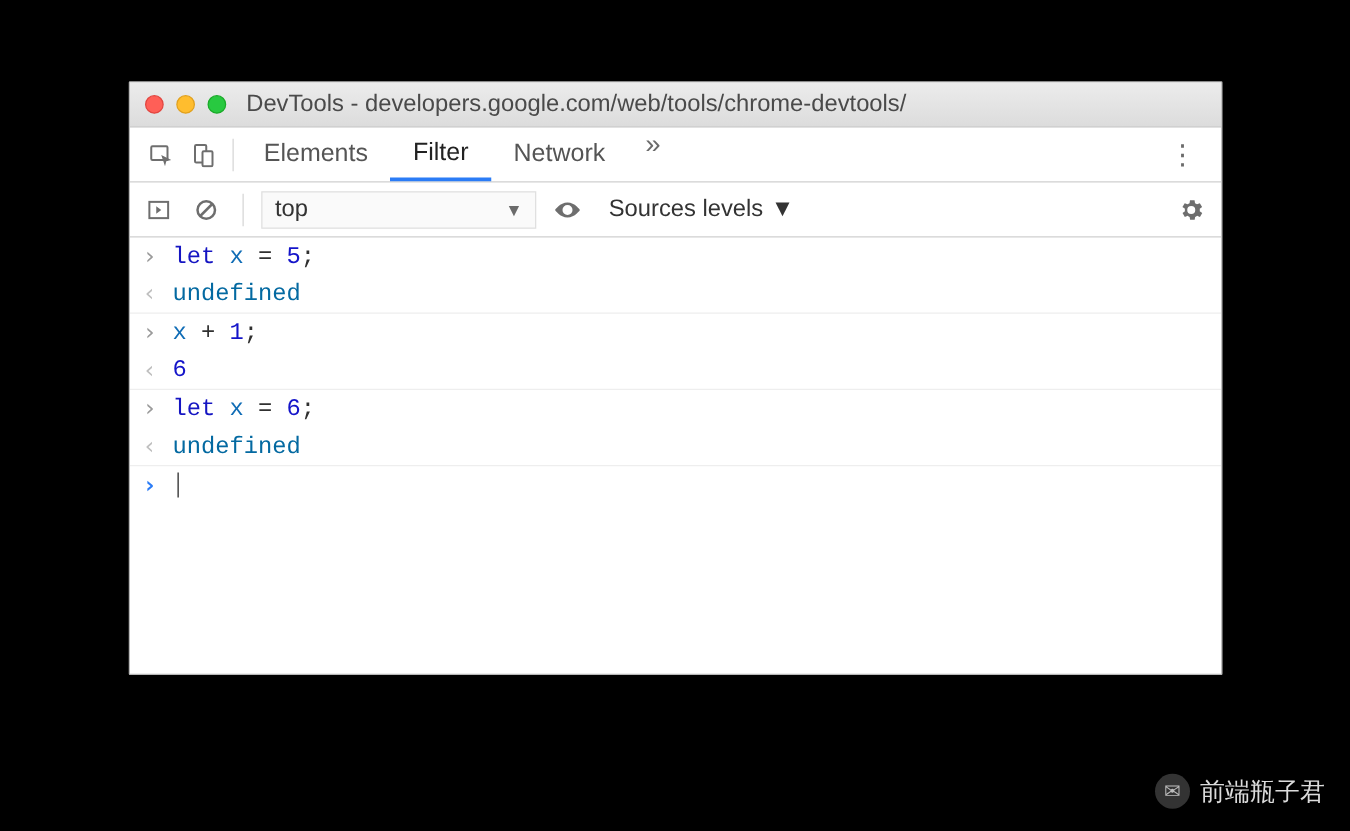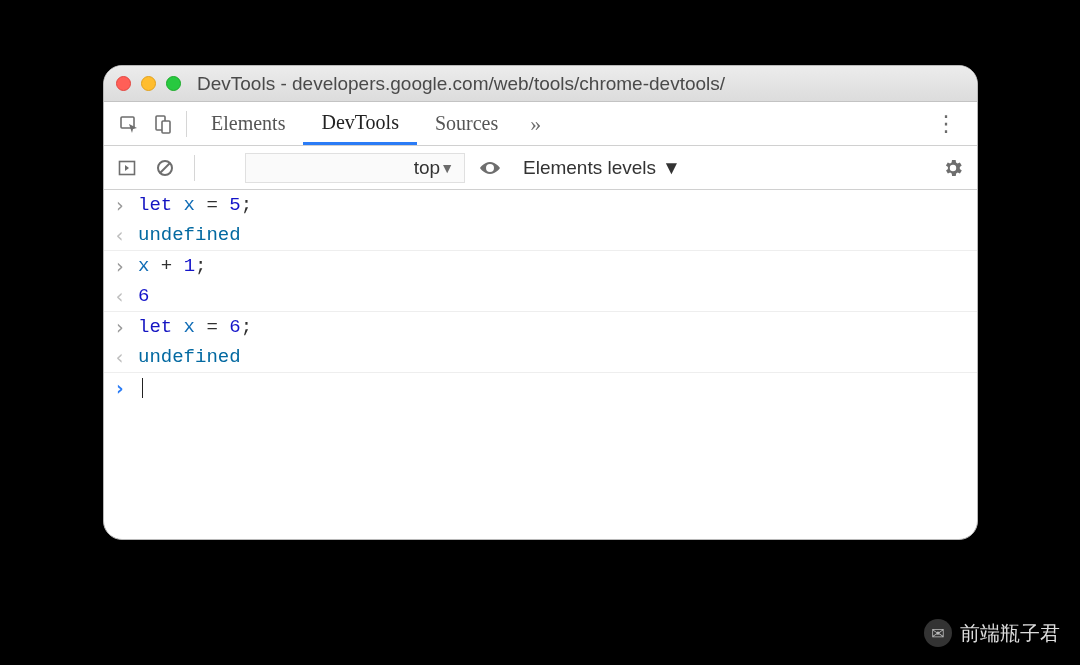--- a/index.html
+++ b/index.html
@@ -9,21 +9,21 @@
     background: #000;
     font-family: -apple-system, BlinkMacSystemFont, "Segoe UI", Helvetica, Arial, sans-serif;
     overflow: hidden;
   }
   .window {
     position: absolute;
     left: 103px; top: 65px;
     width: 875px; height: 475px;
     background: #fff;
     border: 1px solid #b8b8b8;
-    border-radius: 19px;
+    border-radius: 1px;
     box-shadow: 0 25px 60px rgba(0,0,0,0.55);
     overflow: hidden;
     display: flex;
     flex-direction: column;
   }
   
   .titlebar {
     height: 36px;
     background: linear-gradient(#ececec, #dcdcdc);
     border-bottom: 1px solid #c3c3c3;
@@ -50,21 +50,21 @@
     align-items: center;
     padding: 0 8px;
     gap: 0;
   }
   .iconcell {
     width: 34px; height: 100%;
     display:flex; align-items:center; justify-content:center;
     color:#6e6e6e;
   }
   .vdiv { width:1px; height:26px; background:#d6d6d6; margin:0 6px; }
-  .tabs { display:flex; align-items:center; height:100%;font-family:Liberation Serif, serif; }
+  .tabs { display:flex; height:100%; }
   .tab {
     padding: 0 18px;
     height:100%;
     display:flex; align-items:center;
     font-size:20px;
     color:#555;
     cursor:pointer;
   }
   .tab.active { color:#222; border-bottom:3px solid #2b7cf6; }
   .more { font-size:22px; color:#6b6b6b; padding:0 14px; }
@@ -77,28 +77,27 @@
     display:flex; align-items:center;
     padding: 0 8px;
     gap: 8px;
   }
   .tool {
     width:30px; height:30px;
     display:flex; align-items:center; justify-content:center;
     color:#6e6e6e;
   }
   .ctx {
-    display:flex; align-items:center; justify-content:flex-end;
+    display:flex; align-items:center; justify-content:space-between;
     width: 220px; height:30px;
     border:1px solid #e0e0e0;
     background:#fafafa;
     padding:0 10px;
     font-size:19px;
     color:#333;
-    margin-left:36px;
   }
   .ctx .tri { color:#6b6b6b; font-size:14px; }
   .eye { width:34px; display:flex; align-items:center; justify-content:center; }
   .filter {
     border:1px solid #e0e0e0;
     height:30px; width:190px;
     font-size:19px;
     padding:0 10px;
     color:#333;
     outline:none;
@@ -186,22 +185,22 @@
     </div>
     <div class="iconcell">
       <svg width="20" height="20" viewBox="0 0 20 20" fill="none" stroke="#6e6e6e" stroke-width="1.6">
         <rect x="3" y="2" width="9" height="14" rx="1"></rect>
         <rect x="9" y="7" width="8" height="12" rx="1" fill="#fff"></rect>
       </svg>
     </div>
     <div class="vdiv"></div>
     <div class="tabs">
       <div class="tab">Elements</div>
-      <div class="tab active">DevTools</div>
-      <div class="tab">Sources</div>
+      <div class="tab active">Filter</div>
+      <div class="tab">Network</div>
       <div class="more">»</div>
     </div>
     <div class="spacer"></div>
     <div class="kebab">⋮</div>
   </div>
 
   <div class="toolbar">
     <div class="tool">
       <svg width="20" height="20" viewBox="0 0 20 20" fill="none" stroke="#6e6e6e" stroke-width="1.6">
         <rect x="2.5" y="3.5" width="15" height="13"></rect>
@@ -219,21 +218,21 @@
       <span>top</span>
       <span class="tri">▼</span>
     </div>
     <div class="eye">
       <svg width="24" height="20" viewBox="0 0 24 20" fill="#6e6e6e">
         <path d="M12 4 C6 4 2 10 2 10 s4 6 10 6 s10-6 10-6 S18 4 12 4 Z M12 14 a4 4 0 1 1 0-8 a4 4 0 0 1 0 8 Z"></path>
         <circle cx="12" cy="10" r="2" fill="#fff"></circle>
       </svg>
     </div>
     <div class="levels">
-      <span>Elements levels</span>
+      <span>Sources levels</span>
       <span class="tri">▼</span>
     </div>
     <div class="spacer"></div>
     <div class="gear">
       <svg width="22" height="22" viewBox="0 0 24 24" fill="#6e6e6e">
         <path d="M19.4 13a7.8 7.8 0 0 0 .1-1 7.8 7.8 0 0 0-.1-1l2.1-1.6-2-3.4-2.5 1a7.6 7.6 0 0 0-1.7-1l-.4-2.6h-4l-.4 2.6a7.6 7.6 0 0 0-1.7 1l-2.5-1-2 3.4L6.5 11a7.8 7.8 0 0 0-.1 1 7.8 7.8 0 0 0 .1 1l-2.1 1.6 2 3.4 2.5-1a7.6 7.6 0 0 0 1.7 1l.4 2.6h4l.4-2.6a7.6 7.6 0 0 0 1.7-1l2.5 1 2-3.4Zm-7.4 2.5A3.5 3.5 0 1 1 15.5 12 3.5 3.5 0 0 1 12 15.5Z"></path>
       </svg>
     </div>
   </div>
 

